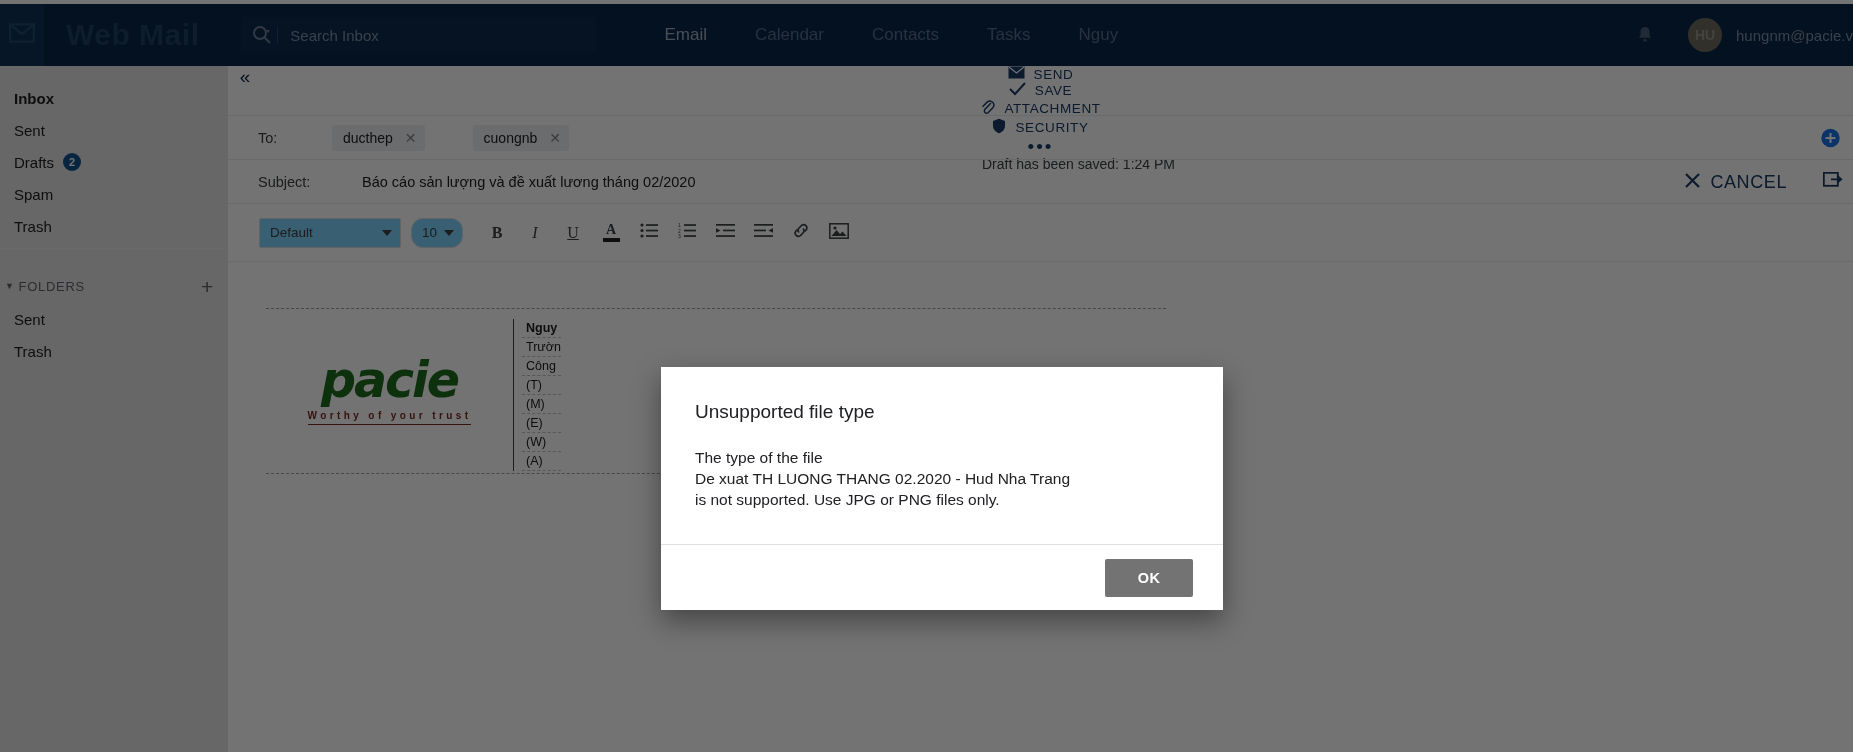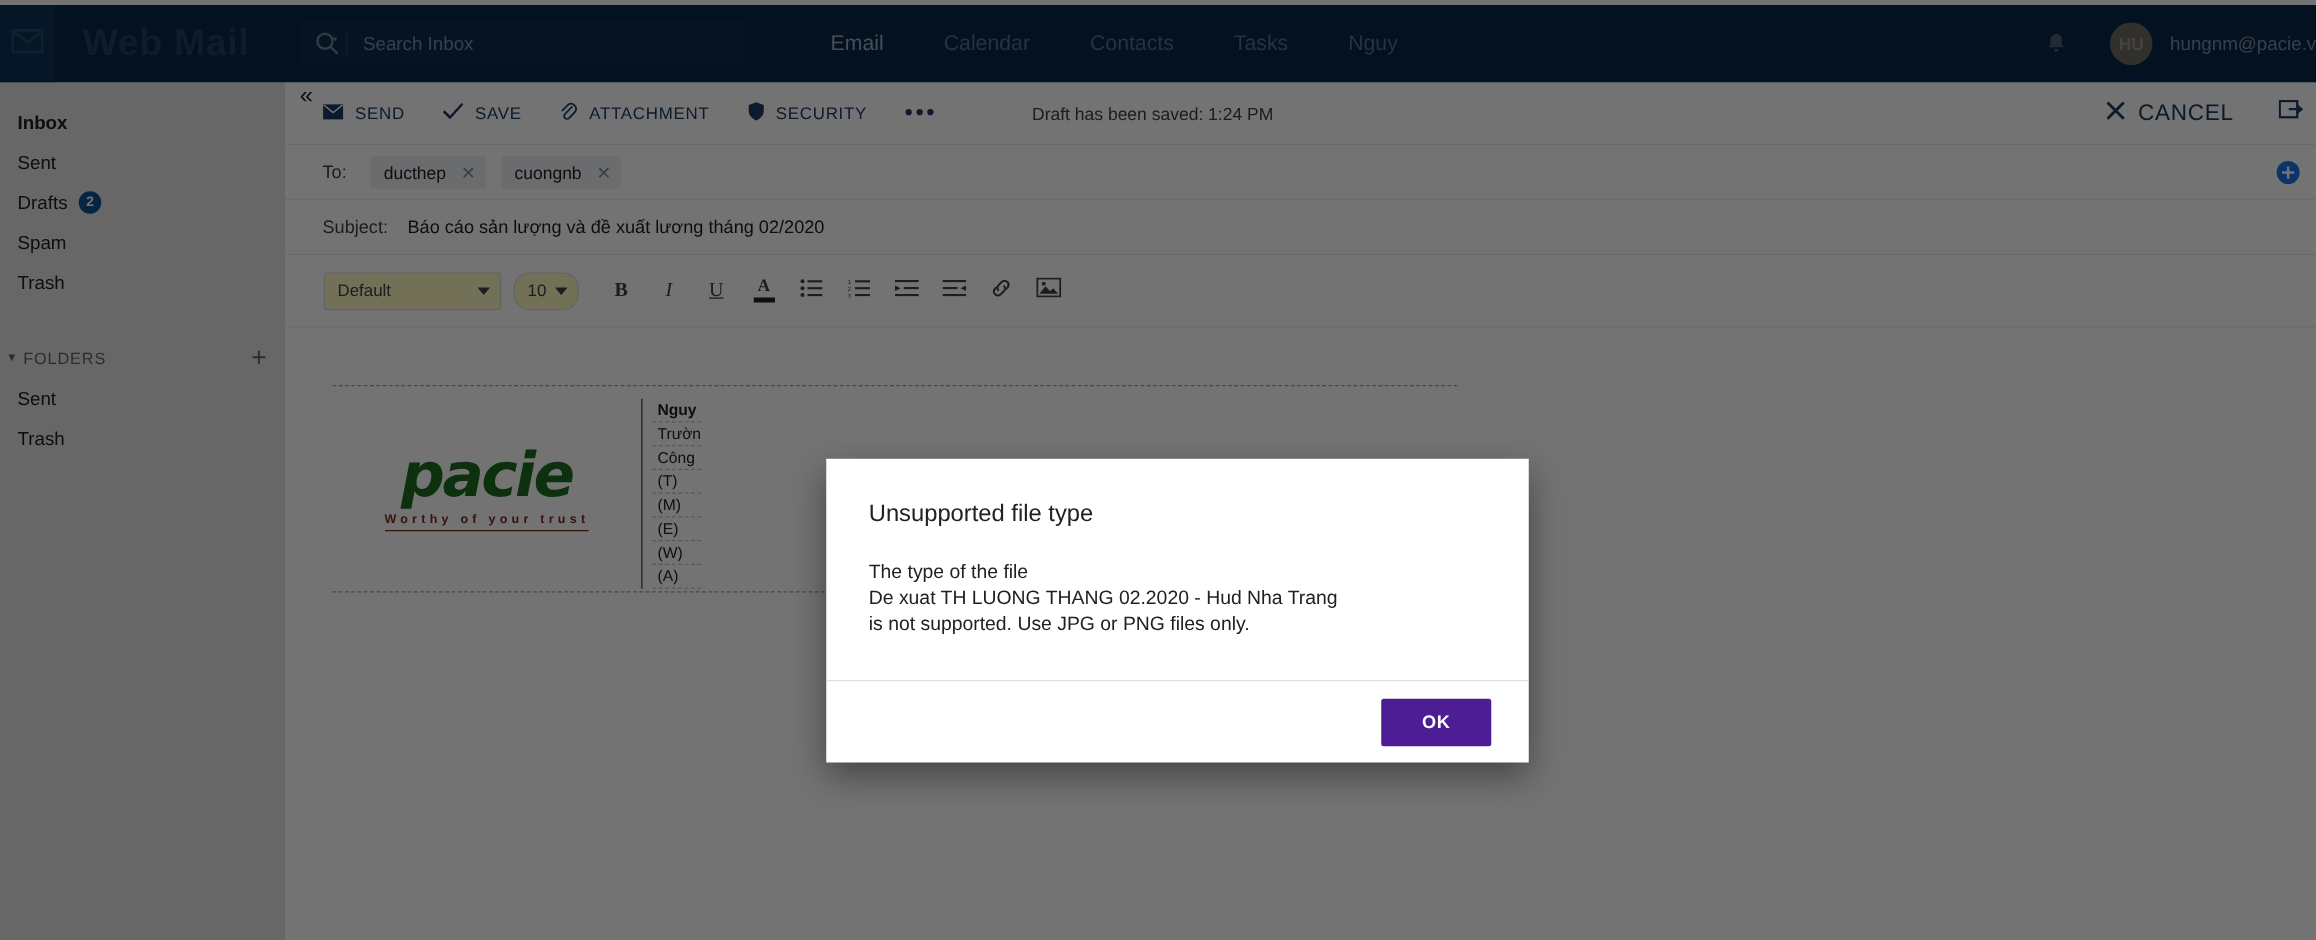--- a/index.html
+++ b/index.html
@@ -82,36 +82,36 @@
   .side-div { height:1px; background:#e8eaed; margin:6px 0 0 0; }
 
   
   #compose { position:absolute; left:228px; top:66px; width:1625px; height:686px; background:#fff; }
   #collapse-btn {
     position:absolute; left:4px; top:0px; font-size:19px; color:#0b2647; cursor:pointer;
     width:26px; text-align:center;
   }
   #ctoolbar {
     height:50px; display:flex; align-items:center;
-    border-bottom:1px solid #e8eaed; padding-left:30px;
+    border-bottom:1px solid #e8eaed; padding-left:30px;flex-direction:column;
   }
   .cbtn {
     display:flex; align-items:center; margin-right:30px;
     color:#1a3a63; font-size:13.5px; letter-spacing:.6px; cursor:pointer; white-space:nowrap;
   }
   .cbtn svg { margin-right:9px; }
   .cbtn .dots { font-size:19px; letter-spacing:2px; line-height:1; }
   #draft-status { margin-left:46px; color:#3c4043; font-size:14px; white-space:nowrap; }
   #ctoolbar-right { margin-left:auto; display:flex; align-items:center; padding-right:10px; }
   #cancel-btn { display:flex; align-items:center; color:#1a3a63; font-size:18px; letter-spacing:.6px; cursor:pointer; margin-right:36px; }
   #cancel-btn svg { margin-right:10px; }
 
   .field-row {
     min-height:44px; display:flex; align-items:center;
-    border-bottom:1px solid #e8eaed; padding-left:30px; position:relative;
+    border-bottom:1px solid #e8eaed; padding-left:30px; position:relative;gap:36px;
   }
   .field-label { width:38px; color:#3c4043; font-size:14.5px; flex:0 0 auto; }
   .chip {
     display:inline-flex; align-items:center; height:26px;
     background:#eceff1; border-radius:3px; padding:0 8px 0 11px;
     margin-right:12px; font-size:14px; color:#202124;
   }
   .chip .x { margin-left:12px; color:#80868b; font-size:14px; cursor:pointer; }
   .add-recip {
     position:absolute; right:12px; top:50%; transform:translateY(-50%);
@@ -123,21 +123,21 @@
   }
 
   
   #fmtbar {
     height:58px; display:flex; align-items:center; padding-left:31px;
     border-bottom:1px solid #eceff1;
   }
   .sel-box {
     height:30px; border:1px solid #dadce0; border-radius:2px;
     display:flex; align-items:center; padding:0 8px 0 10px;
-    font-size:13.5px; color:#3c4043; background:#fef9c3; cursor:pointer;
+    font-size:13.5px; color:#3c4043; background:#7dd3fc; cursor:pointer;
   }
   #font-family-select { width:142px; justify-content:space-between; }
   #font-size-select { width:52px; margin-left:10px; justify-content:space-between;border-radius:12px; }
   .caret-dn { width:0;height:0;border-left:5px solid transparent;border-right:5px solid transparent;border-top:6px solid #3c4043; }
   .fbtn {
     width:36px; height:36px; display:flex; align-items:center; justify-content:center;
     color:#3c4043; cursor:pointer; margin-left:2px;
   }
   .fbtn.first { margin-left:16px; }
 
@@ -169,21 +169,21 @@
     position:absolute; left:661px; top:367px; width:562px;
     background:#fff; box-shadow:0 11px 26px rgba(0,0,0,.4);
   }
   #dlg-title { font-size:19px; color:#202124; padding:34px 34px 0 34px; }
   #dlg-body { font-size:15.5px; color:#202124; padding:24px 34px 34px 34px; line-height:21px; }
   #dlg-actions {
     border-top:1px solid #e0e0e0; height:66px;
     display:flex; align-items:center; justify-content:flex-end; padding-right:30px;
   }
   #ok-btn {
-    background:#4c1d95; color:#fff; border:none; border-radius:2px;
+    background:#737373; color:#fff; border:none; border-radius:2px;
     height:38px; min-width:88px; font-size:14.5px; font-weight:bold;
     letter-spacing:.5px; font-family:inherit; cursor:pointer;
   }
 </style>
 </head>
 <body>
 
 <div id="topnav">
   <div id="logo-tile">
     <span>

